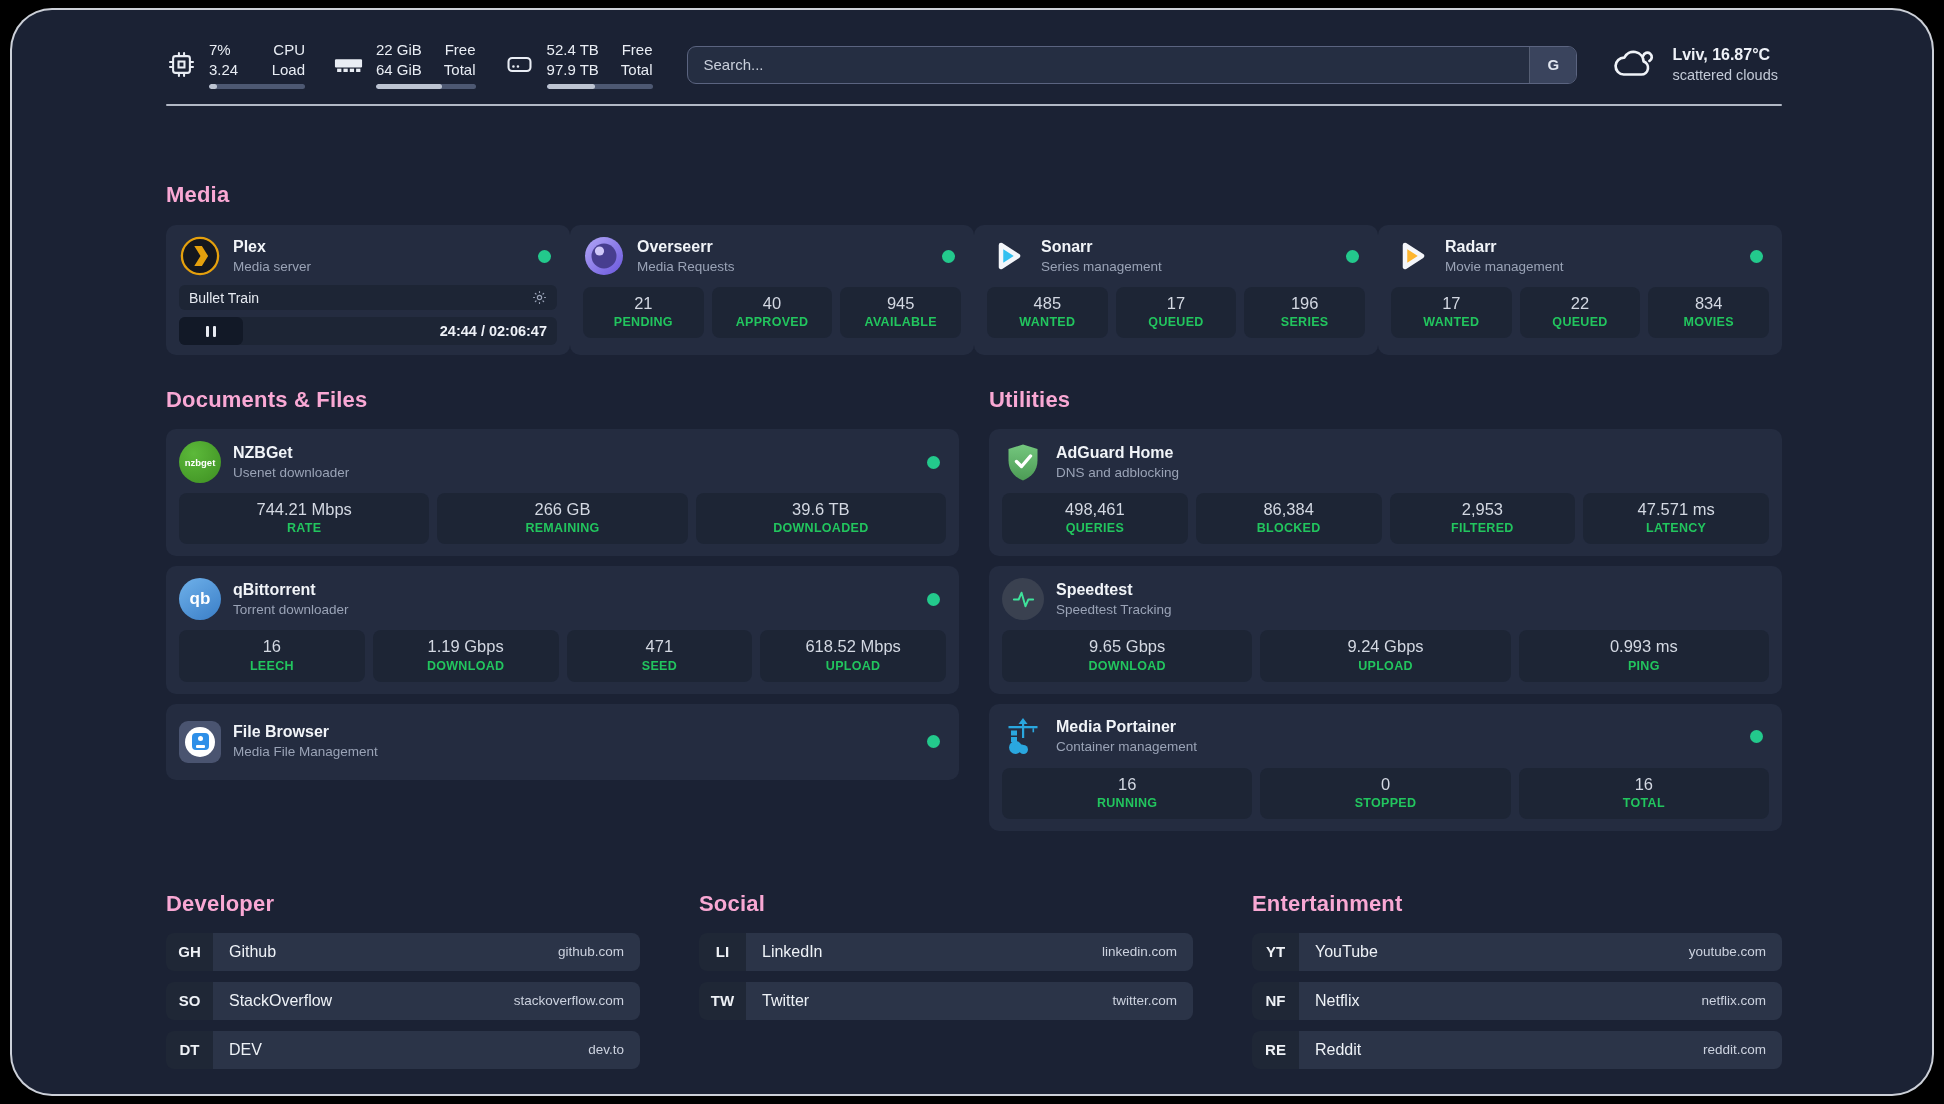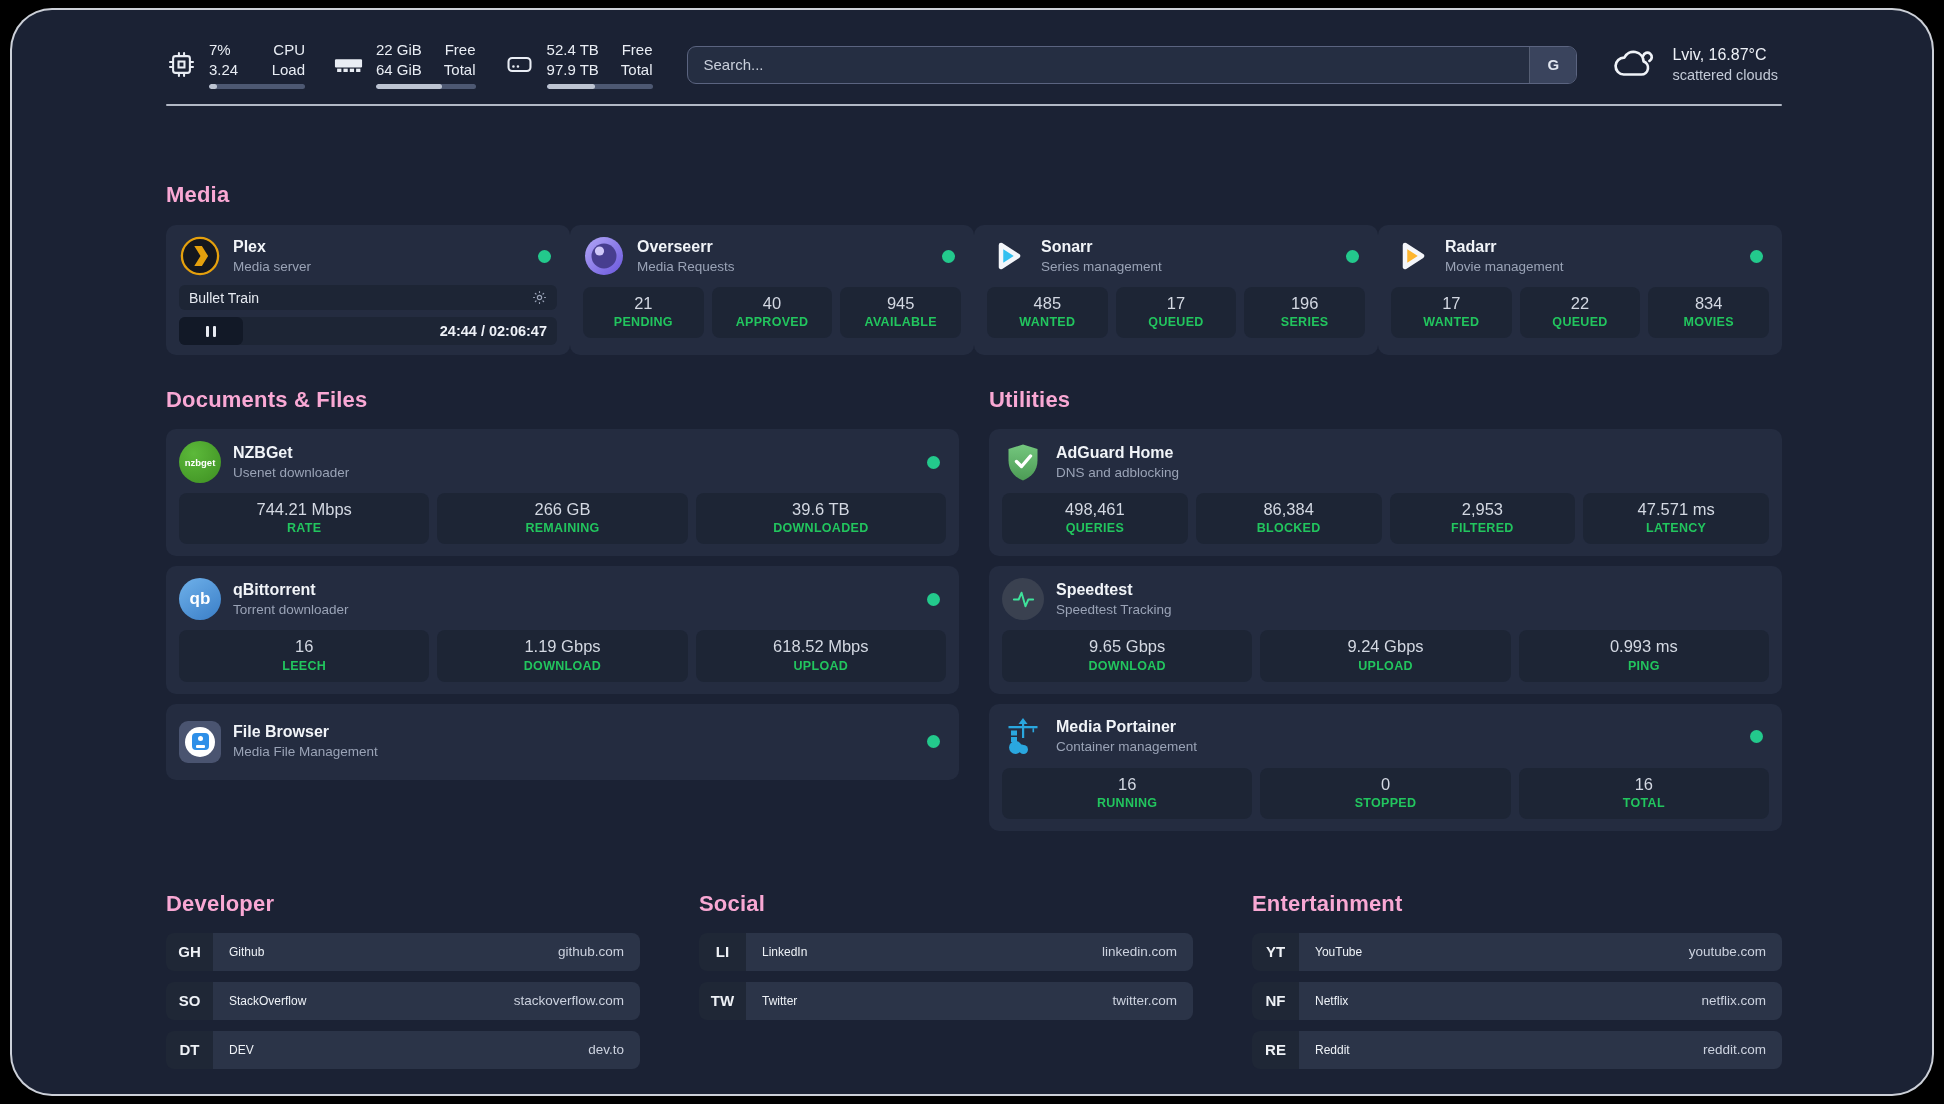--- a/index.html
+++ b/index.html
@@ -24,21 +24,21 @@
   .searchwrap{flex:1;display:flex;height:38px;background:#252e42;border:1.5px solid #5b6480;
               border-radius:9px;overflow:hidden;box-sizing:border-box;}
   .searchwrap input{flex:1;background:transparent;border:none;outline:none;padding:0 16px;
               font-size:15px;color:#e8ecf3;font-family:inherit;}
   .searchwrap input::placeholder{color:#c9cfdb;opacity:1;}
   .g-btn{width:46px;display:flex;align-items:center;justify-content:center;background:#3a445d;
          border-left:1px solid rgba(255,255,255,0.14);color:#e2e7f0;font-size:15px;font-weight:700;cursor:pointer;}
 
   .weather{display:flex;align-items:center;gap:13px;flex:0 0 auto;padding-right:4px;}
   .w-text{display:flex;flex-direction:column;line-height:1.35;}
-  .w-loc{font-size:16px;color:#eef1f7;font-weight:400;}
+  .w-loc{font-size:16px;color:#eef1f7;font-weight:700;}
   .w-cond{font-size:14.5px;color:#c3cad7;}
 
   .divider{height:2px;background:rgba(216,222,234,0.8);border-radius:2px;margin-top:15px;}
 
   
   .section-title{font-size:22px;font-weight:600;color:#f9a8d4;letter-spacing:.2px;}
   .sec-media{margin-top:76px;}
   .grid4{margin-top:17px;display:grid;grid-template-columns:repeat(4,1fr);gap:0;}
   .middle{margin-top:32px;display:grid;grid-template-columns:1fr 1fr;column-gap:30px;align-items:start;}
   .col-cards{margin-top:16px;display:flex;flex-direction:column;gap:10px;}
@@ -79,21 +79,21 @@
 
   
   .bottom{margin-top:60px;display:flex;justify-content:space-between;}
   .linkcol{display:flex;flex-direction:column;}
   .linkcol.dev{width:474px;} .linkcol.soc{width:494px;} .linkcol.ent{width:530px;}
   .linkrows{margin-top:16px;display:flex;flex-direction:column;gap:11px;}
   .link-row{height:38px;display:flex;border-radius:8px;overflow:hidden;cursor:pointer;}
   .link-abbr{width:47px;background:#1f2736;display:flex;align-items:center;justify-content:center;
              font-size:15px;font-weight:600;color:#eef1f6;flex:0 0 auto;}
   .link-pill{flex:1;background:#2b3448;display:flex;align-items:center;justify-content:space-between;padding:0 16px;}
-  .link-name{font-size:12px;color:#eef2f7;}
+  .link-name{font-size:16px;color:#eef2f7;}
   .link-url{font-size:13.5px;color:#ccd2df;}
 </style>
 </head>
 <body>
 
 <div class="frame">
 <div class="inner">
 
   <div class="topbar">
     <div class="metrics">
@@ -384,20 +384,24 @@
             <span class="dot"></span>
           </div>
           <div class="stats">
             <div class="stat">
               <div class="stat-value">16</div>
               <div class="stat-label">LEECH</div>
             </div>
             <div class="stat">
               <div class="stat-value">1.19 Gbps</div>
               <div class="stat-label">DOWNLOAD</div>
+            </div>
+            <div class="stat">
+              <div class="stat-value">471</div>
+              <div class="stat-label">SEED</div>
             </div>
             <div class="stat">
               <div class="stat-value">618.52 Mbps</div>
               <div class="stat-label">UPLOAD</div>
             </div>
           </div>
         </div>
 
         <div class="card" style="padding:17px 13px;">
           <div class="card-head">

